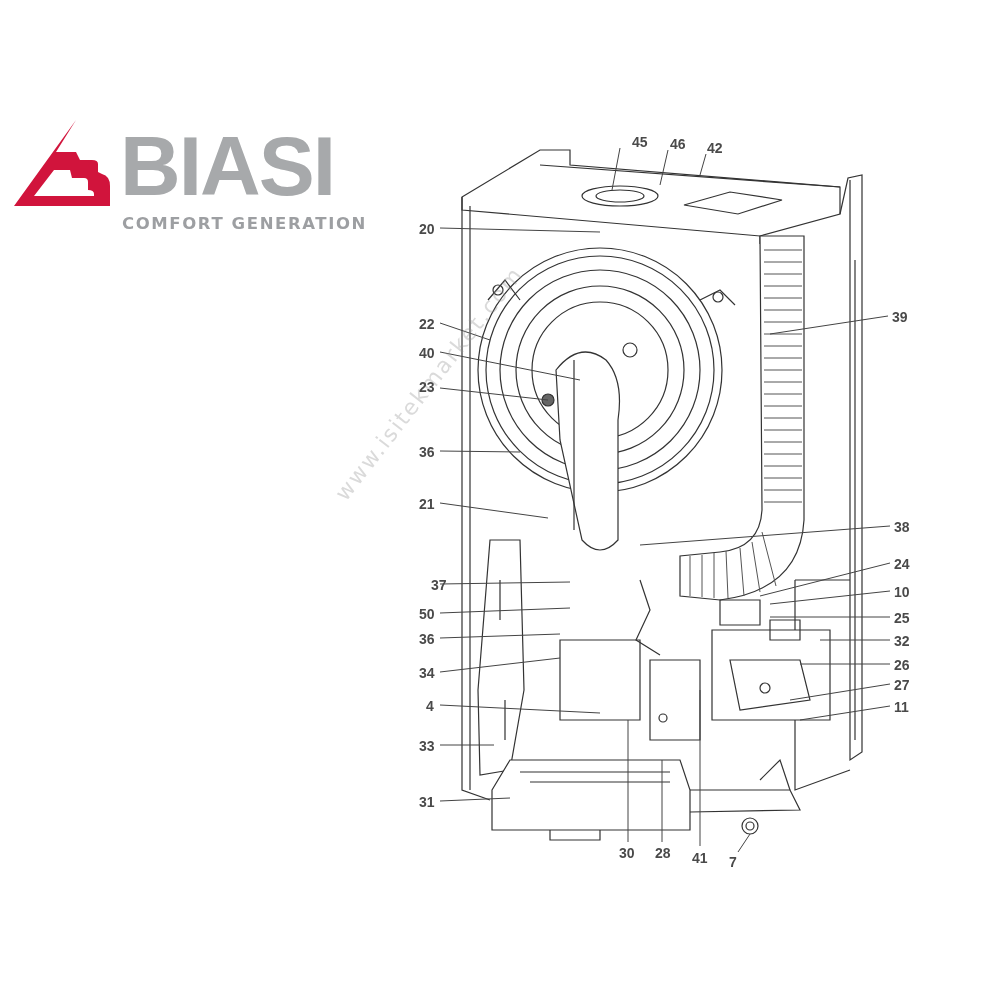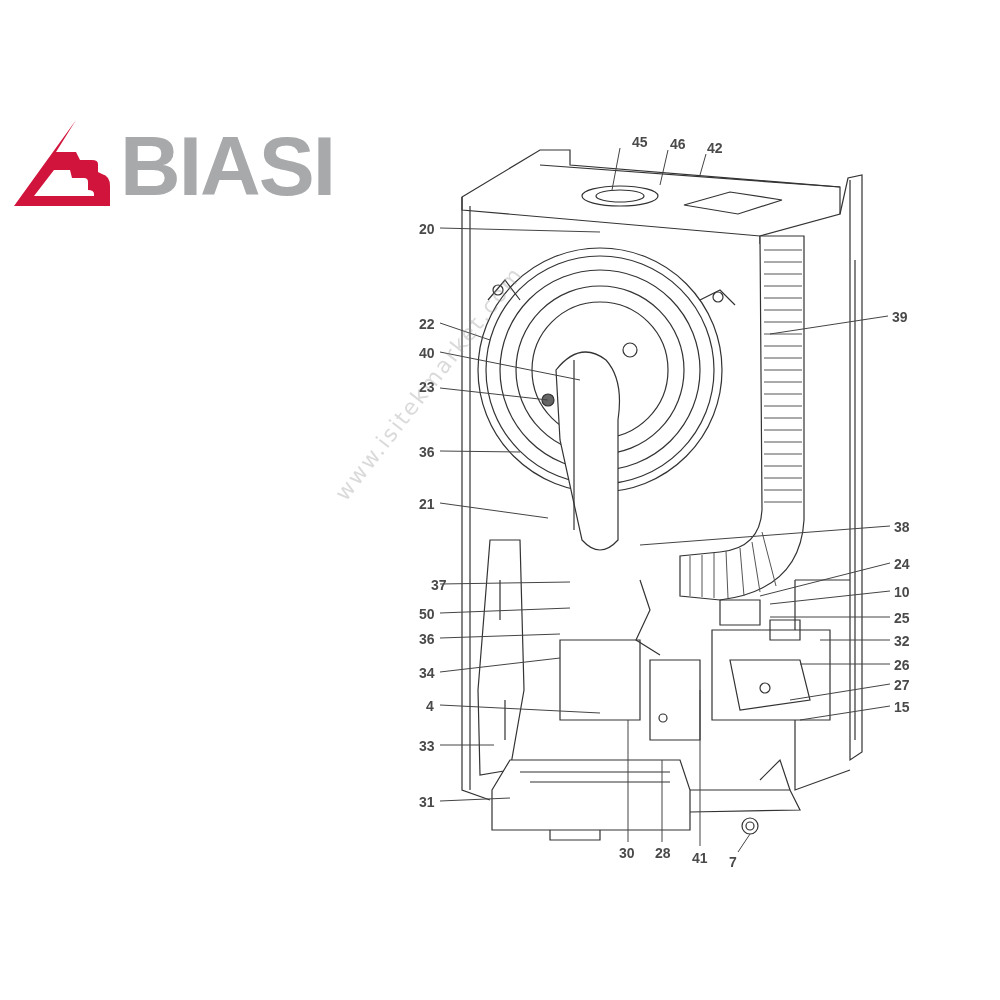--- a/index.html
+++ b/index.html
@@ -13,20 +13,21 @@
   .watermark { position: absolute; left: 330px; top: 490px; font-family: "DejaVu Sans", sans-serif; font-size: 22px; color: rgba(150,150,150,0.35); transform: rotate(-52deg); transform-origin: left top; white-space: nowrap; letter-spacing: 2px; }
 </style>
 </head>
 <body>
 
 <div class="logo">
   <svg class="logo-mark" viewBox="0 0 100 90">
     <path d="M62 0 L0 86 L96 86 L96 66 Q96 56 88 54 L84 52 L84 44 Q84 40 78 40 L66 40 L62 32 L42 32 Z M40 50 L56 50 L58 58 L70 58 Q74 58 74 62 L74 70 Q80 70 80 74 L80 76 L20 76 Z" fill="#d1143c" fill-rule="evenodd"></path>
   </svg>
   <div class="logo-word">BIASI</div>
+  <div class="logo-tag">COMFORT GENERATION</div>
 </div>
 
 <svg class="drawing" viewBox="0 0 1000 1000" fill="none" stroke="#333" stroke-width="1.2">
 
   <g>
     <path d="M462 197 L540 150 L570 150 L570 165 L840 187 L840 214 L760 236 L462 210 Z" fill="#fff"></path>
     <path d="M462 197 L462 790 L490 800"></path>
     <path d="M470 206 L470 790"></path>
     <path d="M760 236 L760 244 M540 165 L840 187"></path>
     <path d="M840 214 L848 178 L862 175 L862 752 L850 760 L850 180"></path>
@@ -144,20 +145,20 @@
     <div class="callout" style="left: 419px; top: 578px; margin-left: 12px;">37</div>
     <div class="callout" style="left: 894px; top: 585px;">10</div>
     <div class="callout" style="left: 419px; top: 607px;">50</div>
     <div class="callout" style="left: 894px; top: 611px;">25</div>
     <div class="callout" style="left: 419px; top: 632px;">36</div>
     <div class="callout" style="left: 894px; top: 634px;">32</div>
     <div class="callout" style="left: 894px; top: 658px;">26</div>
     <div class="callout" style="left: 419px; top: 666px;">34</div>
     <div class="callout" style="left: 894px; top: 678px;">27</div>
     <div class="callout" style="left: 426px; top: 699px;">4</div>
-    <div class="callout" style="left: 894px; top: 700px;">15</div>
+    <div class="callout" style="left: 894px; top: 700px;">11</div>
     <div class="callout" style="left: 419px; top: 739px;">33</div>
     <div class="callout" style="left: 419px; top: 795px;">31</div>
     <div class="callout" style="left: 619px; top: 846px;">30</div>
     <div class="callout" style="left: 655px; top: 846px;">28</div>
     <div class="callout" style="left: 692px; top: 851px;">41</div>
     <div class="callout" style="left: 729px; top: 855px;">7</div>
   </div>
 
 </body></html>

